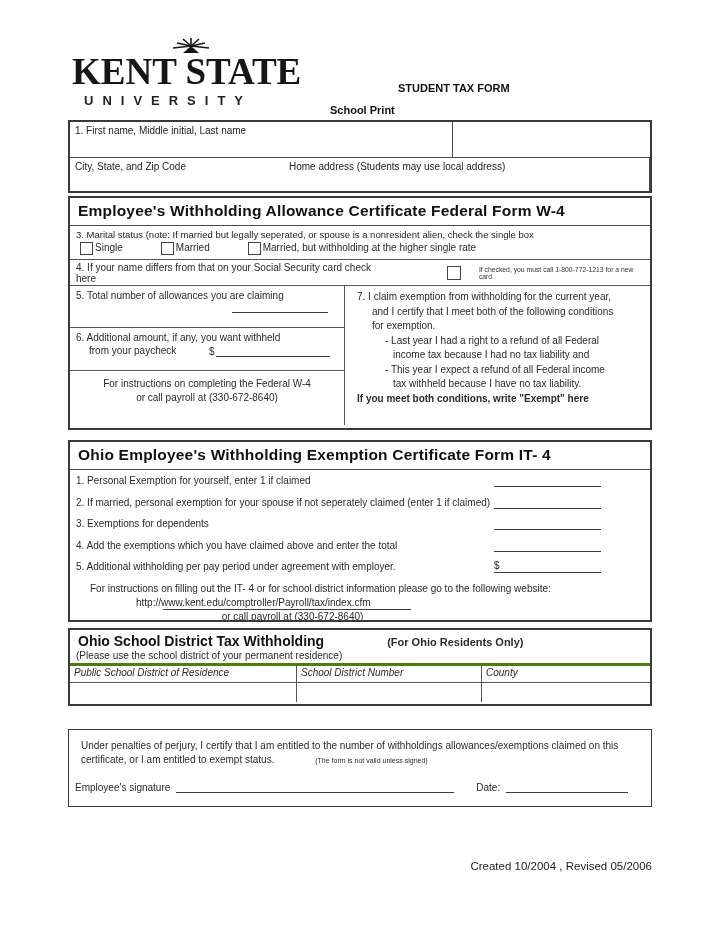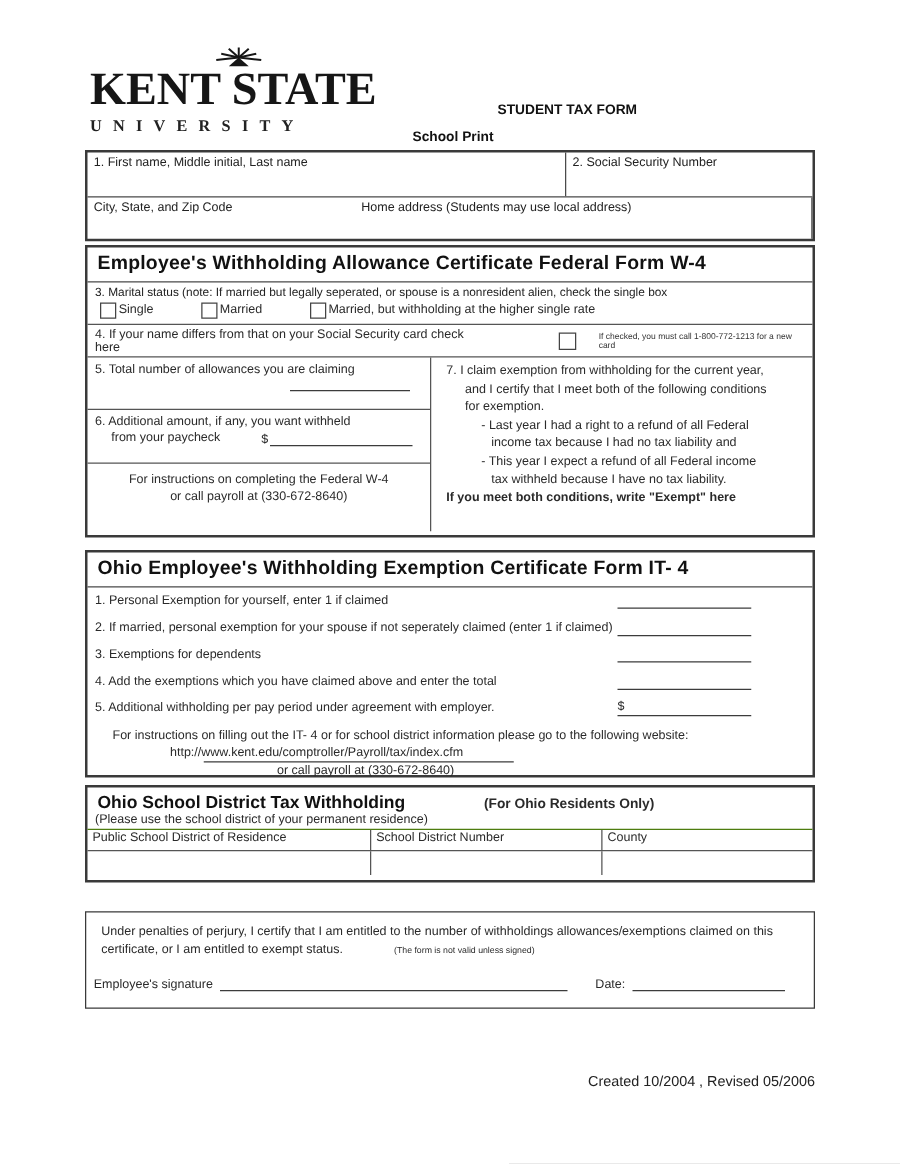--- a/index.html
+++ b/index.html
@@ -10,22 +10,22 @@
     color:#2a2a2a; overflow:hidden;
   }
   
   .logo { position:absolute; left:72px; top:40px; width:250px; }
   .sunburst { position:absolute; left:98px; top:-3px; }
   .logo-main {
     font-family:"Liberation Serif", serif; font-weight:bold;
     font-size:37px; letter-spacing:0px; color:#161616; margin-top:13px; line-height:1;
   }
   .logo-sub {
-    font-family:Liberation Serif, serif; font-weight:bold;
-    font-size:13px; letter-spacing:9px; color:#222; margin-top:3px; margin-left:0;
+    font-family:Liberation Sans, sans-serif; font-weight:bold;
+    font-size:13px; letter-spacing:9px; color:#222; margin-top:3px; margin-left:12px;
   }
   .form-title { position:absolute; left:398px; top:82px; font-size:11px; font-weight:bold; color:#111; }
   .print-note { position:absolute; left:330px; top:104px; font-size:11px; font-weight:bold; color:#111; }
 
   
   .box { position:absolute; left:68px; width:584px; border:2px solid #3a3a3a; background:#fff; }
   .sec-title { font-weight:bold; font-size:15.5px; color:#111; padding:4px 8px 5px 8px; border-bottom:1px solid #4a4a4a; letter-spacing:.2px; }
   .tiny { font-size:6.8px; color:#333; }
   .uline { border-bottom:1.5px solid #3c3c3c; }
   .cbx { display:inline-block; width:13px; height:13px; border:1.5px solid #444; background:#fff; vertical-align:middle; }
@@ -81,21 +81,21 @@
   .it4-instr .l1 { margin-left:20px; }
   .it4-url { margin-left:66px; margin-top:3px; }
   .it4-rule { margin-left:93px; width:248px; border-bottom:1.5px solid #3c3c3c; margin-top:1px; }
   .it4-call { margin-left:140px; width:165px; text-align:center; margin-top:1px; }
 
   
   .sd { top:628px; height:78px; }
   .sd-titlerow { display:flex; align-items:baseline; padding:3px 8px 0 8px; }
   .sd-sub { font-weight:bold; font-size:11px; margin-left:63px; }
   .sd-note { font-size:10px; padding:1px 6px 2px 6px; }
-  .sd-table { border-top:1px solid #4d7c0f; }
+  .sd-table { border-top:3px solid #4d7c0f;font-style:italic; }
   .sd-hrow { display:flex; height:17px; border-bottom:1px solid #555; }
   .sd-erow { display:flex; height:19px; }
   .sd-c1 { width:227px; border-right:1px solid #555; padding:1px 4px; font-size:10px; }
   .sd-c2 { width:185px; border-right:1px solid #555; padding:1px 4px; font-size:10px; }
   .sd-c3 { flex:1; padding:1px 4px; font-size:10px; }
 
   
   .cert { top:729px; height:78px; border-width:1.5px; }
   .cert-text { padding:9px 10px 0 12px; font-size:10px; line-height:14px; }
   .cert-note { font-size:7px; margin-left:38px; }
@@ -128,23 +128,20 @@
     <div class="logo-sub">UNIVERSITY</div>
   </div>
   <div class="form-title">STUDENT TAX FORM</div>
   <div class="print-note">School Print</div>
 
   <div class="pi">
     <div class="pi-row r1">
       <div class="pi-cell c1">
         <span>1.  First name, Middle initial, Last name</span>
       </div>
-      <div class="pi-cell c2">
-        <span>2.  Social Security Number</span>
-      </div>
     </div>
     <div class="pi-row r2">
       <div class="pi-cell c2">
         <span>City, State, and Zip Code</span>
       </div>
       <div class="pi-cell c1">
         <span>Home address (Students may use local address)</span>
       </div>
     </div>
   </div>

